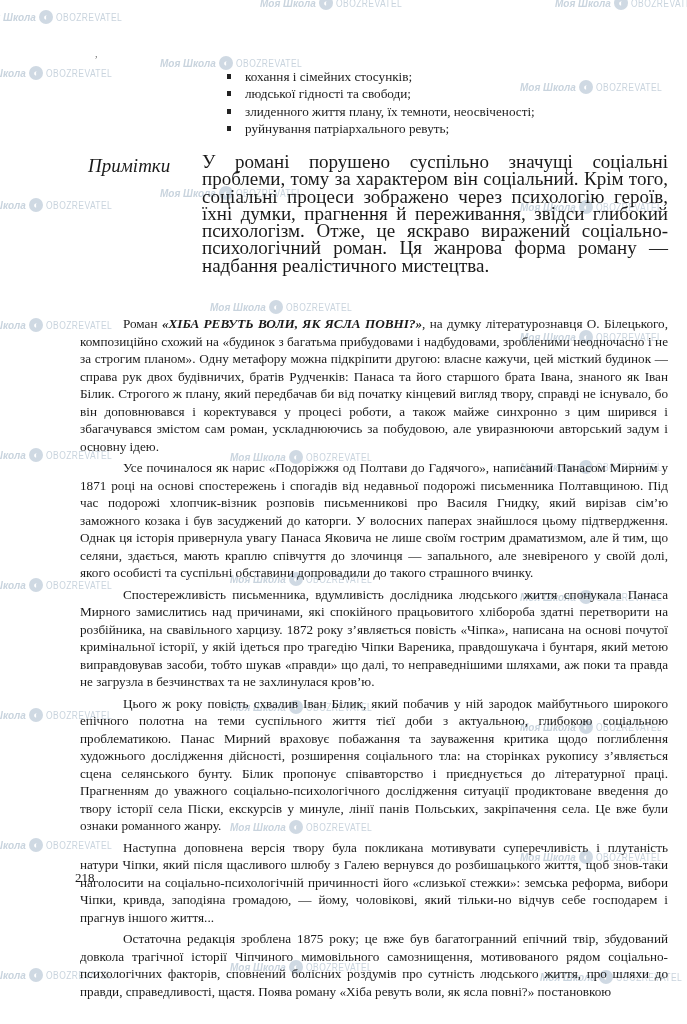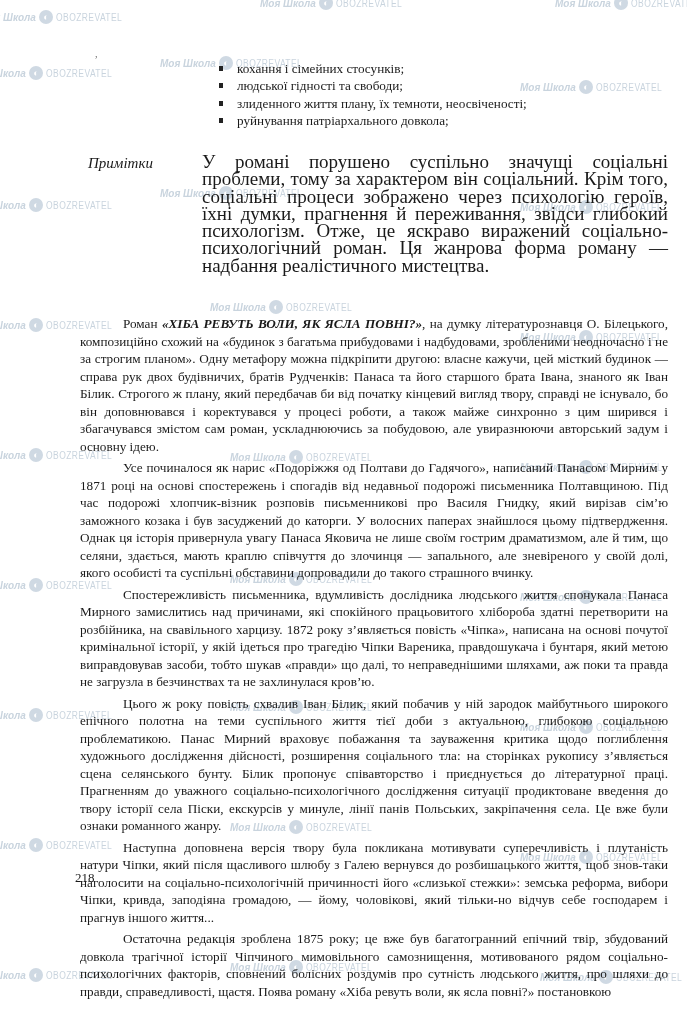--- a/index.html
+++ b/index.html
@@ -17,29 +17,29 @@
   .wm .school { font-style: italic; font-weight: bold; }
   .wm .logo {
     width: 14px; height: 14px; border-radius: 50%; background: #cfd9e3;
     display: inline-flex; align-items: center; justify-content: center;
     color: #fff; font-size: 9px; font-weight: bold;
   }
   .wm .brand { letter-spacing: 0.5px; transform: scaleX(0.85); transform-origin: left; }
   .page { position: absolute; inset: 0; z-index: 1; }
   .dot { position: absolute; left: 95px; top: 48px; font-size: 10px; color: #666; }
   ul.bullets {
-    position: absolute; left: 213px; top: 56px; margin: 4px; padding: 0; list-style: none;
+    position: absolute; left: 213px; top: 56px; margin: 12px; padding: 0; list-style: none;
     font-size: 13.2px; line-height: 17.3px;
   }
   ul.bullets li { position: relative; padding-left: 20px; }
   ul.bullets li::before {
     content: ""; position: absolute; left: 2px; top: 6px; width: 4px; height: 5px; background: #222;
   }
   .notes-label {
-    position: absolute; left: 88px; top: 155px; font-style: italic; font-size: 15px;
+    position: absolute; left: 88px; top: 155px; font-style: italic; font-size: 19px;
   }
   .notes {
     position: absolute; left: 202px; top: 153px; width: 466px;
     font-size: 19px; line-height: 17.3px; text-align: justify;
   }
   .notes p { margin: 0; }
   .body {
     position: absolute; left: 76px; top: 311px; width: 596px;
     font-size: 13.2px; line-height: 17.5px; text-align: justify;
   }
@@ -188,21 +188,21 @@
     </div>
 </div>
 
 <div class="page">
   <span class="dot">,</span>
 
   <ul class="bullets">
     <li>кохання і сімейних стосунків;</li>
     <li>людської гідності та свободи;</li>
     <li>злиденного життя плану, їх темноти, неосвіченості;</li>
-    <li>руйнування патріархального довкола;</li>
+    <li>руйнування патріархального ревуть;</li>
   </ul>
 
   <div class="notes-label">Примітки</div>
   <div class="notes">
     <p>У романі порушено суспільно значущі соціальні проблеми, тому за характером він соціальний. Крім того, соціальні процеси зображено через психологію героїв, їхні думки, прагнення й переживання, звідси глибокий психологізм. Отже, це яскраво виражений соціально-психологічний роман. Ця жанрова форма роману — надбання реалістичного мистецтва.</p>
   </div>
 
   <div class="body">
     <p><span>Роман </span><span class="title-em">«ХІБА РЕВУТЬ ВОЛИ, ЯК ЯСЛА ПОВНІ?»</span><span>, на думку літературознавця О. Білецького, композиційно схожий на «будинок з багатьма прибудовами і надбудовами, зробленими неодночасно і не за строгим планом». Одну метафору можна підкріпити другою: власне кажучи, цей місткий будинок — справа рук двох будівничих, братів Рудченків: Панаса та його старшого брата Івана, знаного як Іван Білик. Строгого ж плану, який передбачав би від початку кінцевий вигляд твору, справді не існувало, бо він доповнювався і коректувався у процесі роботи, а також майже синхронно з цим ширився і збагачувався змістом сам роман, ускладнюючись за побудовою, але увиразнюючи авторський задум і основну ідею.</span></p>
     <p>Усе починалося як нарис «Подоріжжя од Полтави до Гадячого», написаний Панасом Мирним у 1871 році на основі спостережень і спогадів від недавньої подорожі письменника Полтавщиною. Під час подорожі хлопчик-візник розповів письменникові про Василя Гнидку, який вирізав сім’ю заможного козака і був засуджений до каторги. У волосних паперах знайшлося цьому підтвердження. Однак ця історія привернула увагу Панаса Яковича не лише своїм гострим драматизмом, але й тим, що селяни, здається, мають краплю співчуття до злочинця — запального, але зневіреного у своїй долі, якого особисті та суспільні обставини допровадили до такого страшного вчинку.</p>

